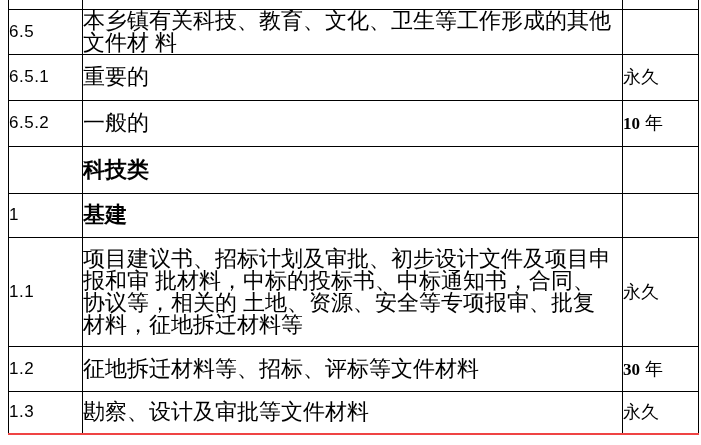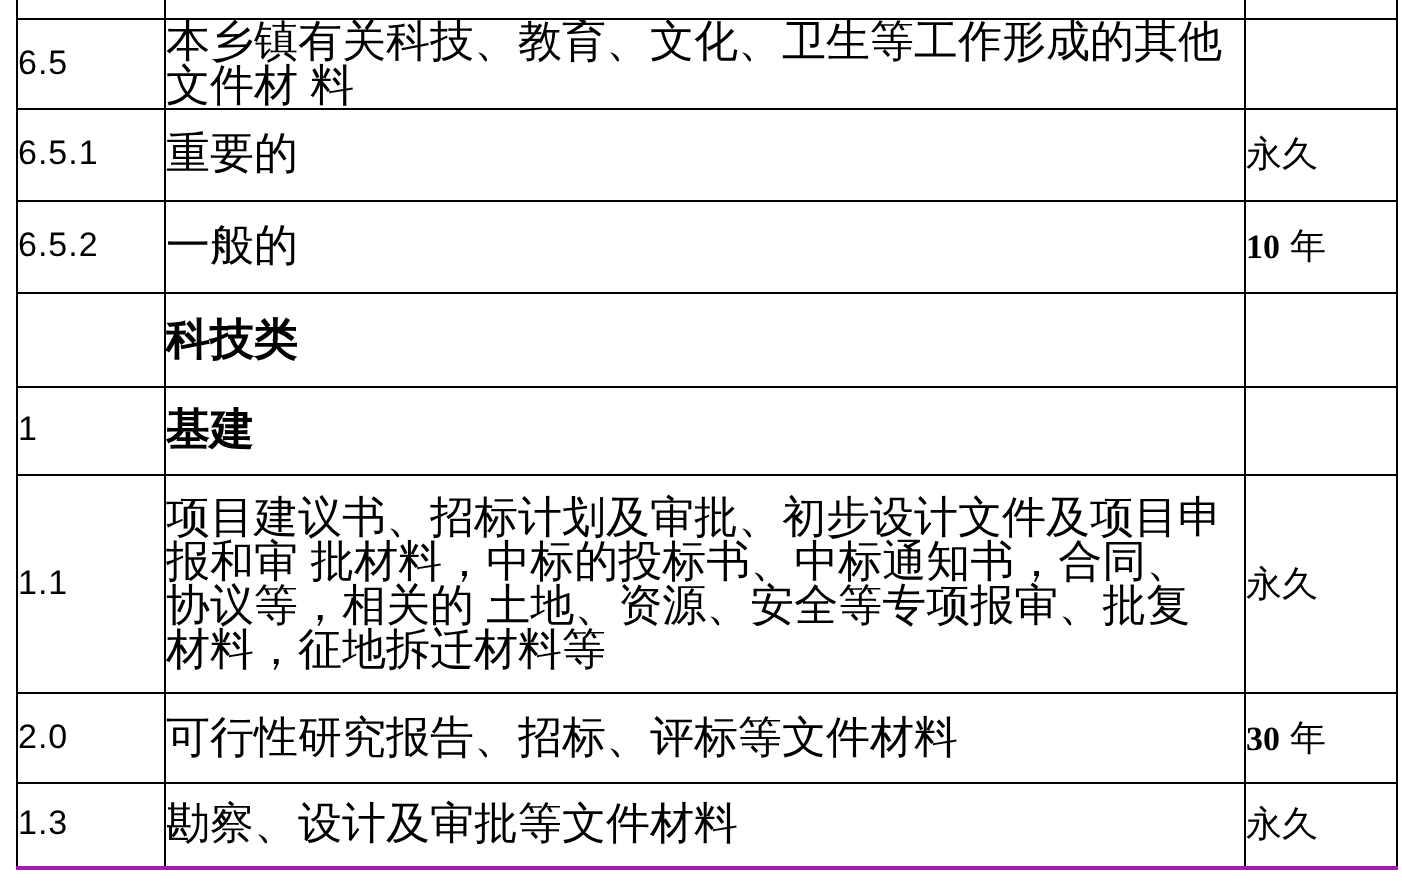--- a/index.html
+++ b/index.html
@@ -28,21 +28,21 @@
   }
   table.retention td {
     border: 1px solid #000000;
     padding: 0;
     vertical-align: middle;
     overflow: hidden;
   }
   
   tr.partial td { border-top: none; }
   
-  tr.last td { border-bottom: 2px solid #a21caf; margin-left: 38px; }
+  tr.last td { border-bottom: 2px solid #ef4444; margin-left: 38px; }
 
   col.c-num  { width: 74px; }
   col.c-desc { width: 540px; }
   col.c-ret  { width: 76px; }
 
   td.num {
     font-weight: 400;
     font-size: 17px;
     padding-left: 4px;
     letter-spacing: 0.5px;
@@ -123,22 +123,22 @@
       </tr>
       <tr class="r6">
         <td class="num">1.1</td>
         <td class="desc">项目建议书、招标计划及审批、初步设计文件及项目申
 报和审 批材料，中标的投标书、中标通知书，合同、
 协议等，相关的 土地、资源、安全等专项报审、批复
 材料，征地拆迁材料等</td>
         <td class="ret"><span class="ret-num"></span><span class="ret-text">永久</span></td>
       </tr>
       <tr class="r7">
-        <td class="num">2.0</td>
-        <td class="desc">可行性研究报告、招标、评标等文件材料</td>
+        <td class="num">1.2</td>
+        <td class="desc">征地拆迁材料等、招标、评标等文件材料</td>
         <td class="ret"><span class="ret-num">30</span><span class="ret-text">年</span></td>
       </tr>
       <tr class="r8 last">
         <td class="num">1.3</td>
         <td class="desc">勘察、设计及审批等文件材料</td>
         <td class="ret"><span class="ret-num"></span><span class="ret-text">永久</span></td>
       </tr>
     </tbody>
   </table>
 </div>

